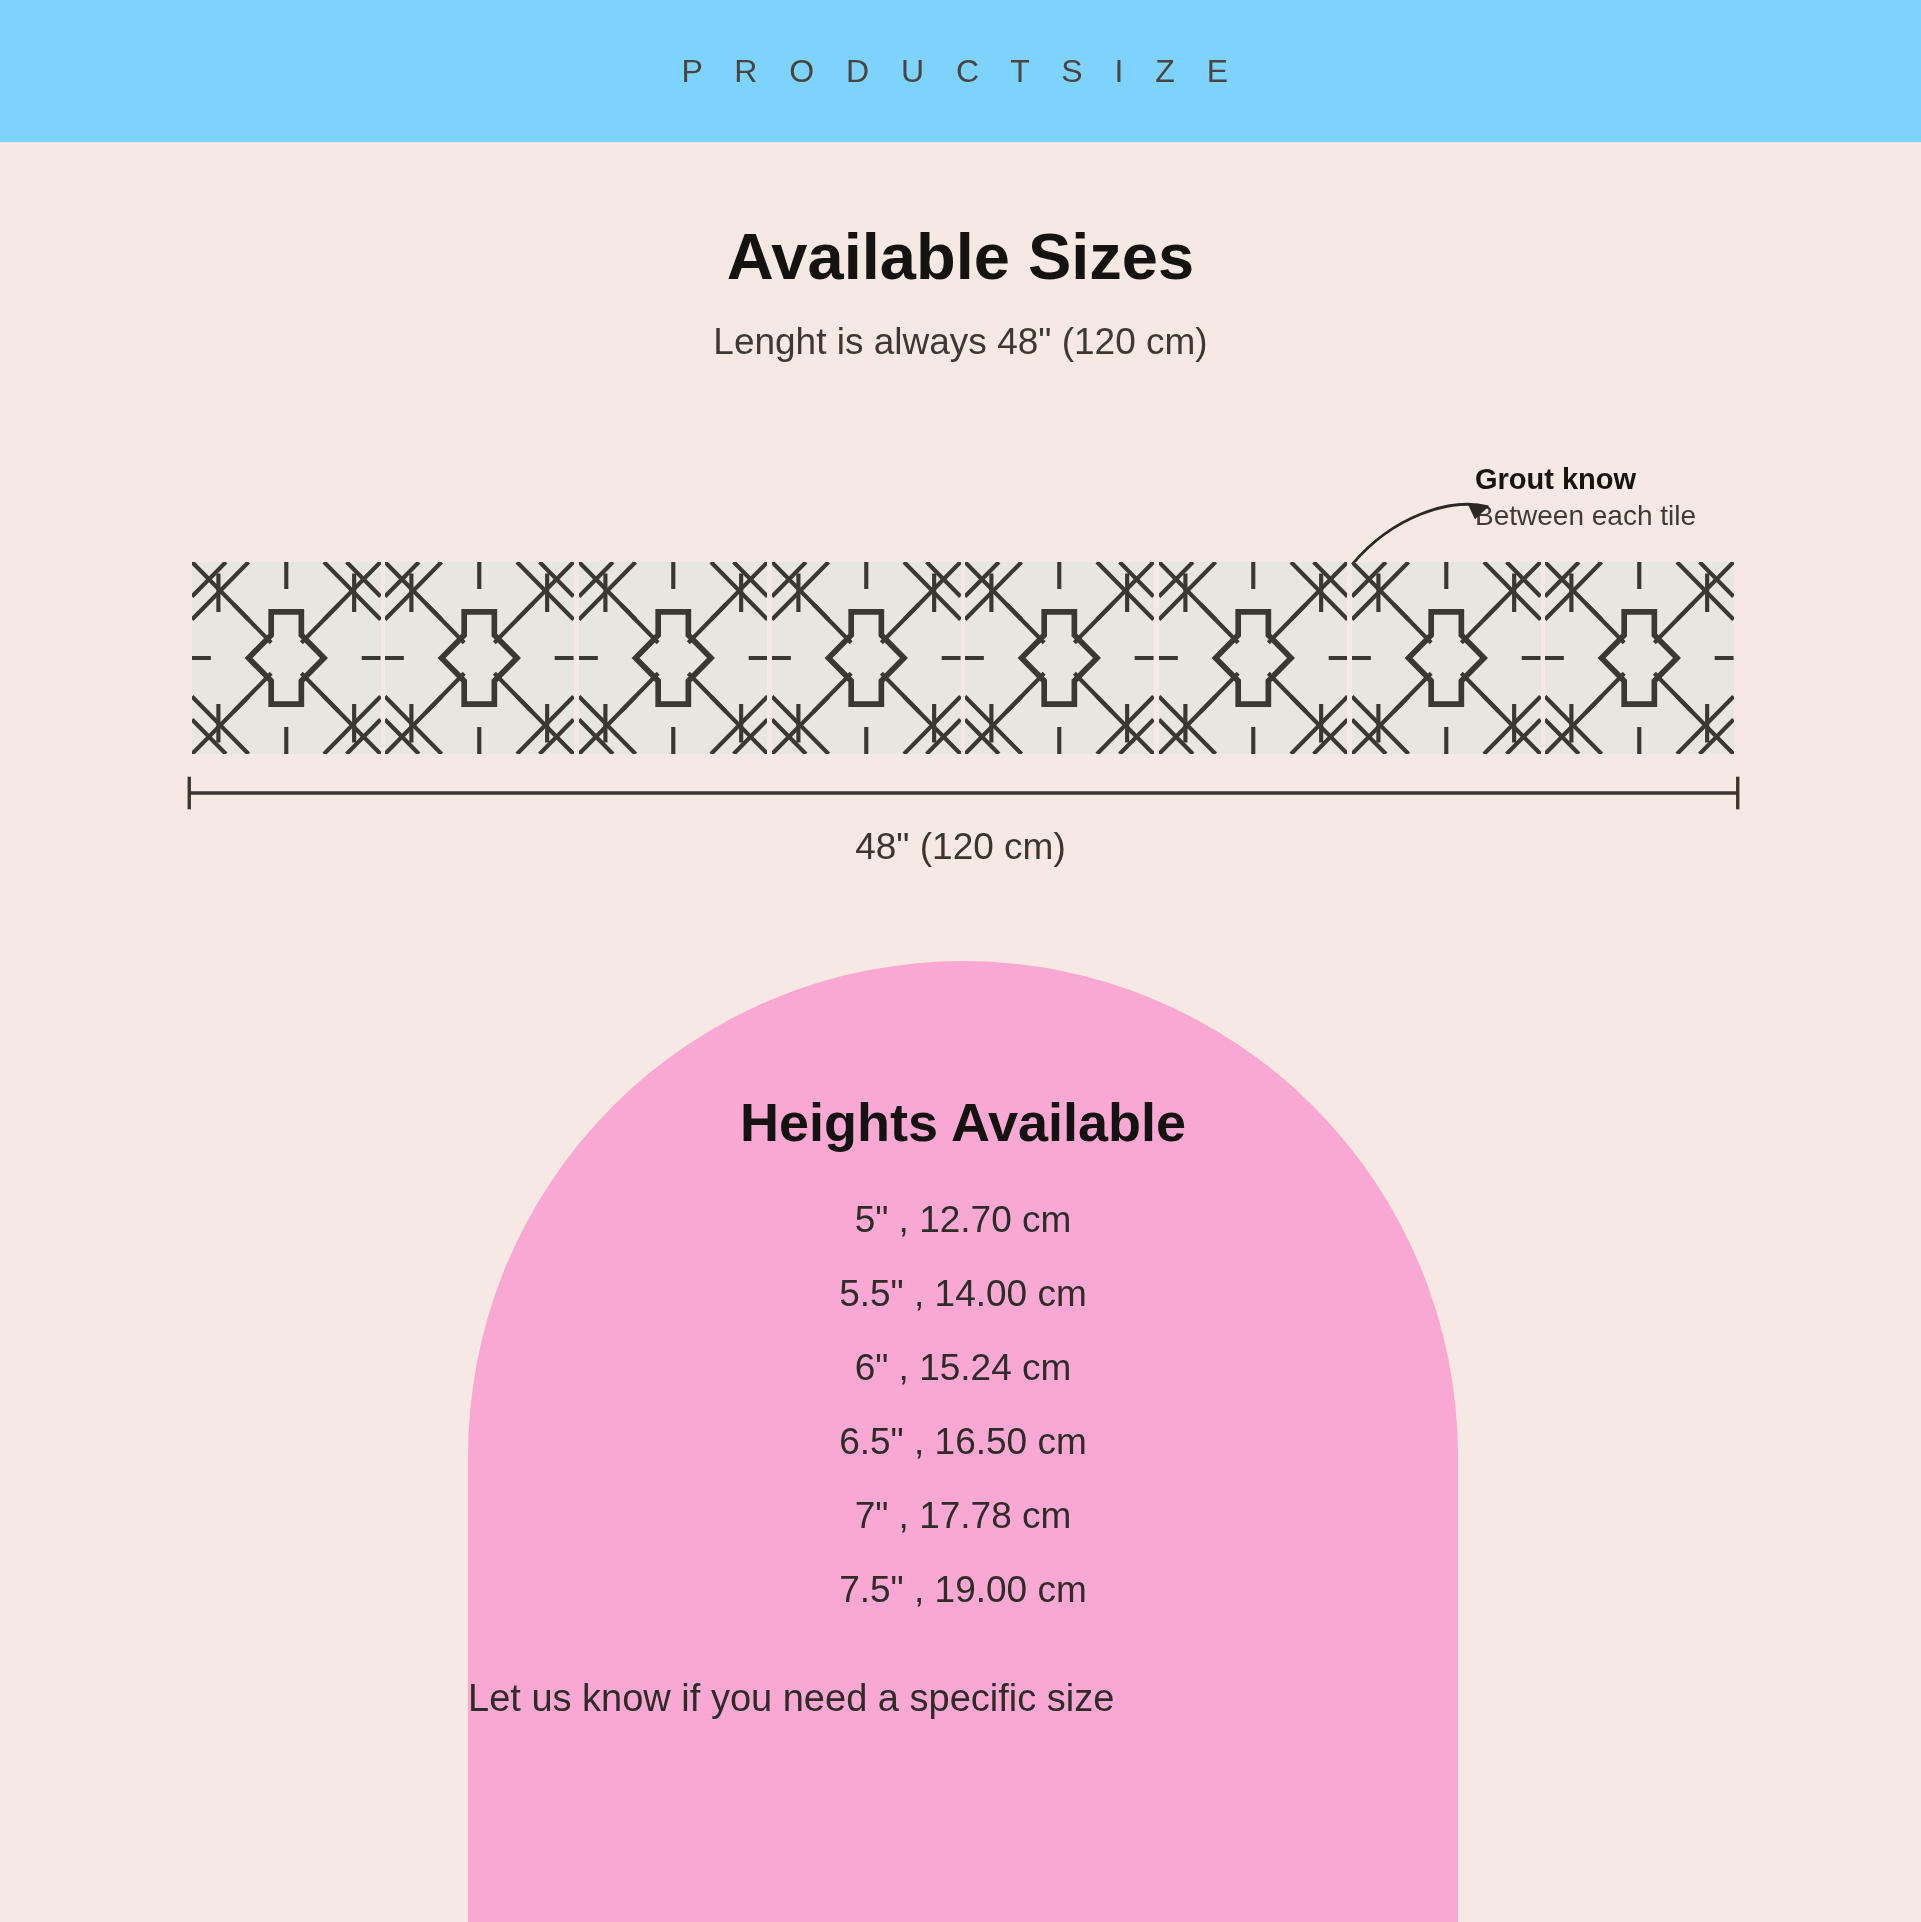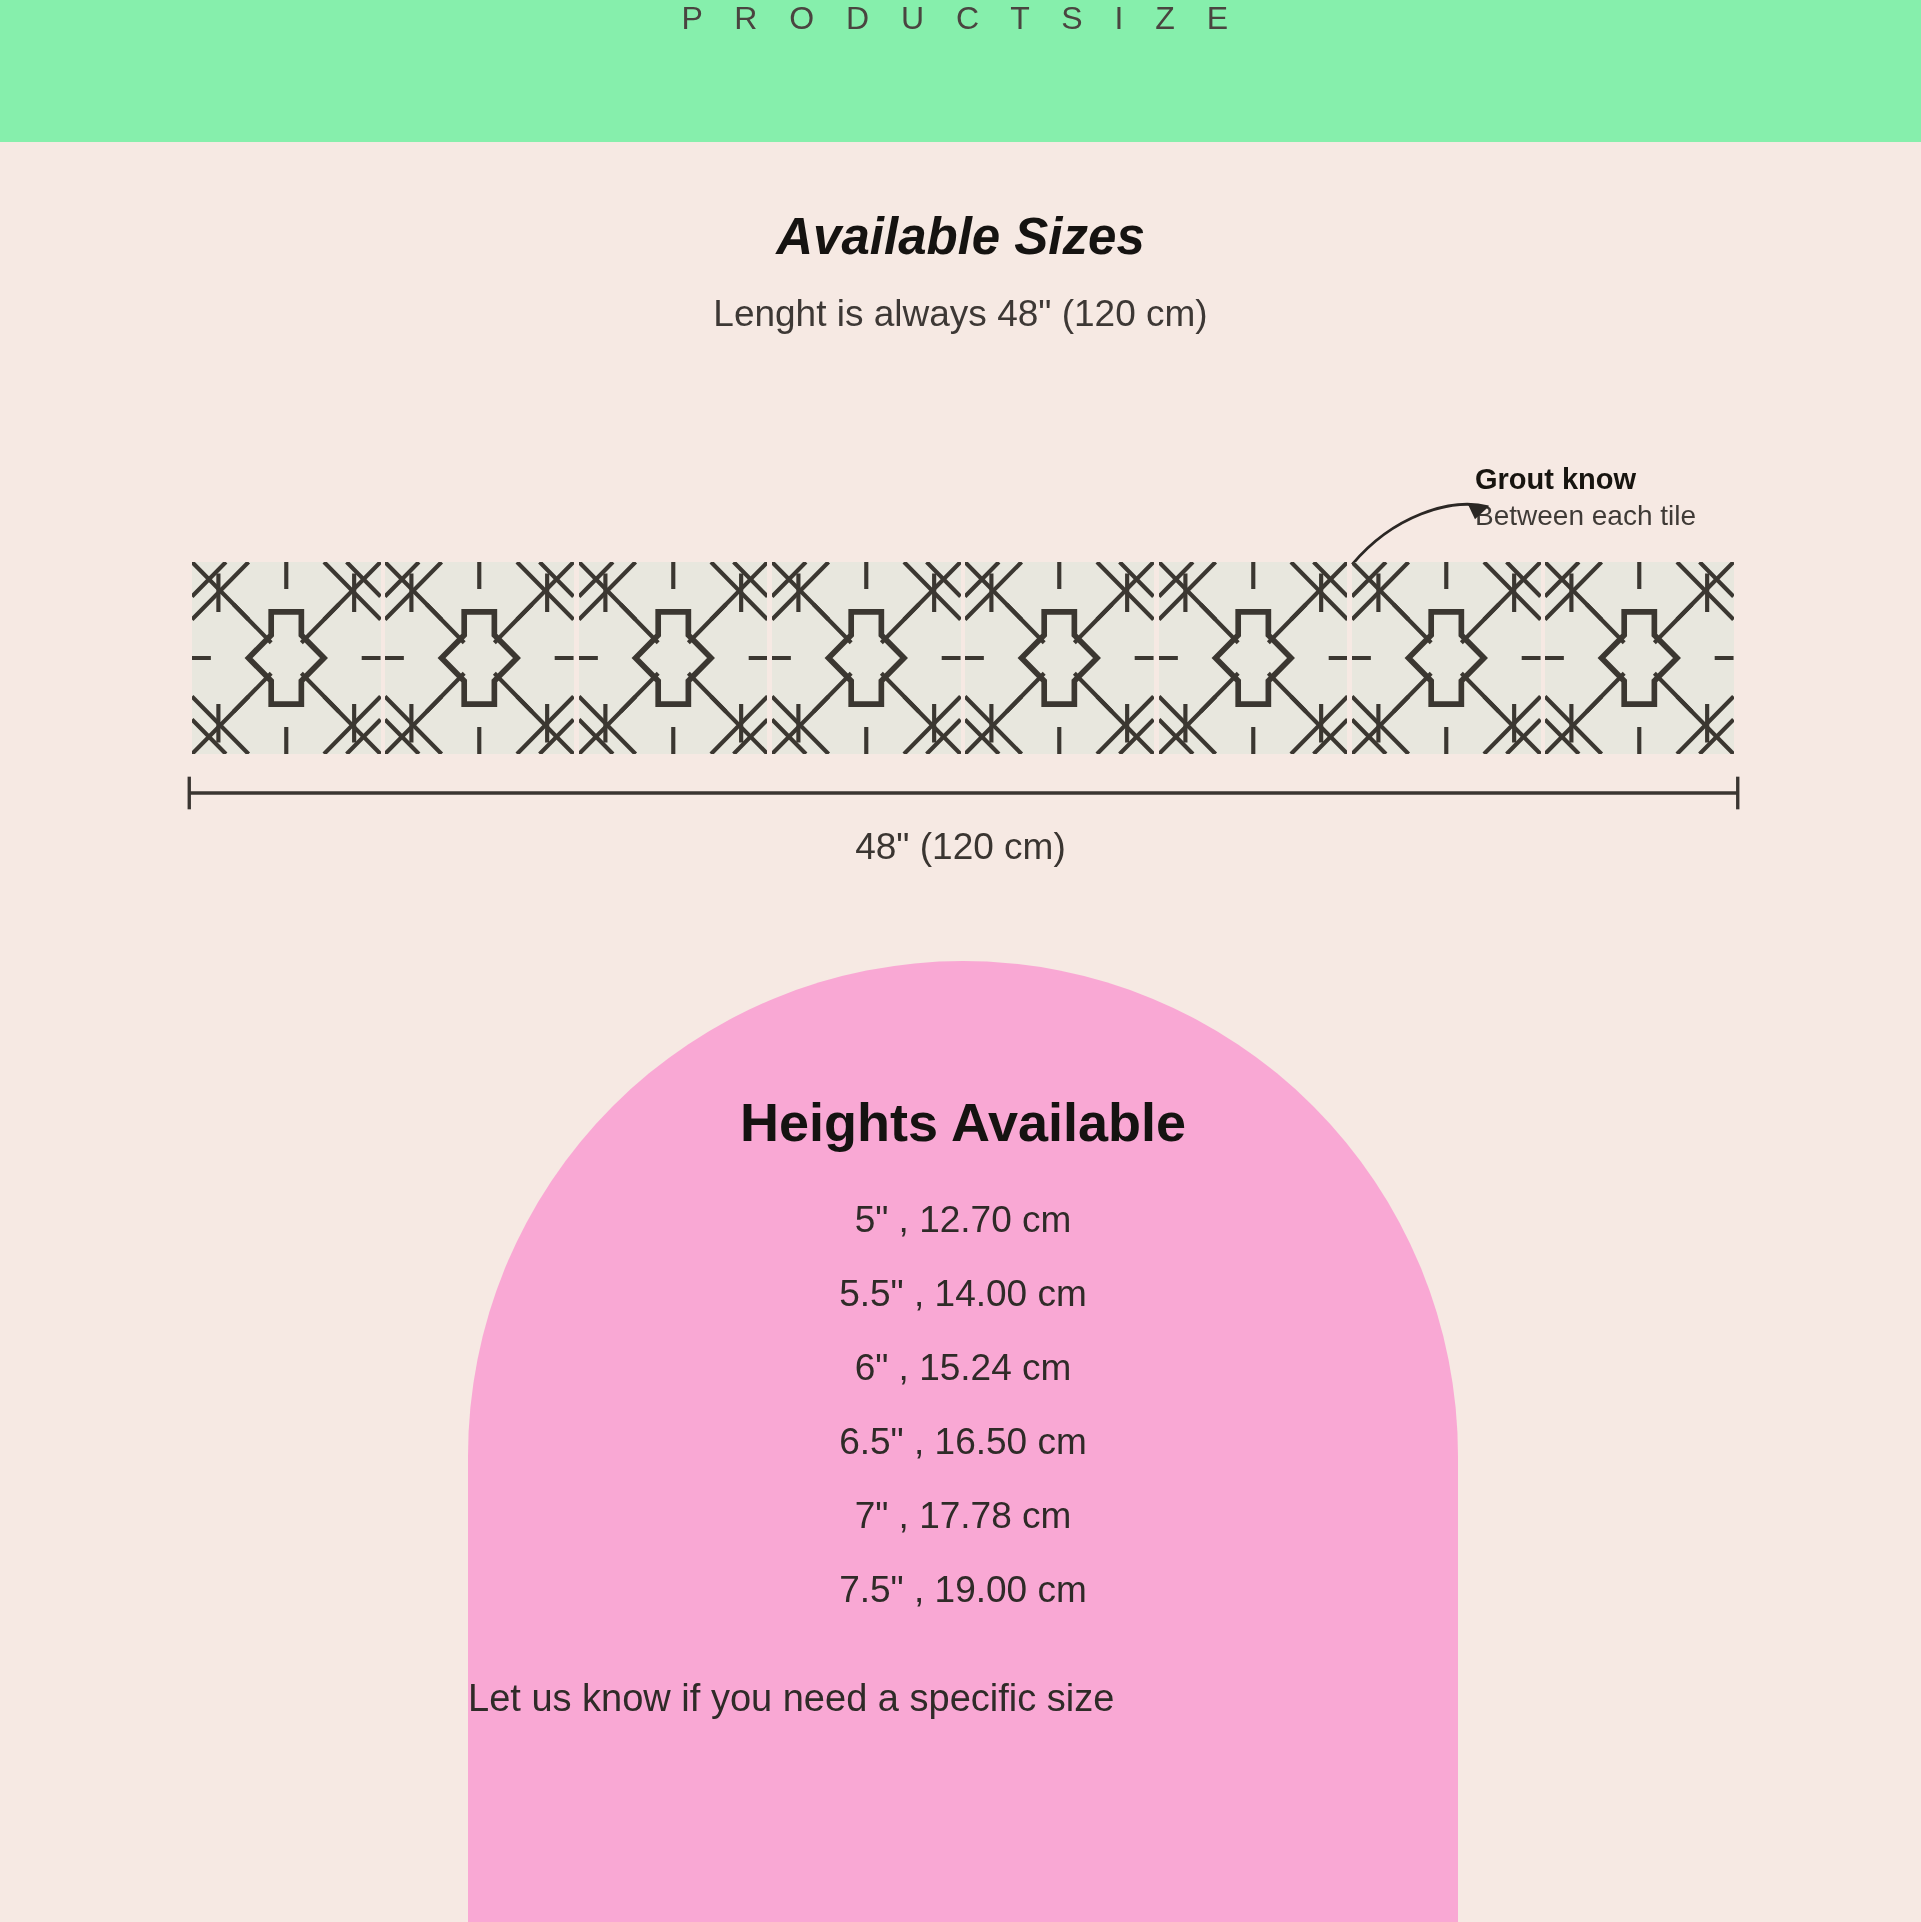--- a/index.html
+++ b/index.html
@@ -19,45 +19,45 @@
     inset: 0;
     background: #f6e9e3;
   }
 
   
   .topbar {
     position: absolute;
     left: 0; top: 0;
     width: 1921px;
     height: 142px;
-    background: #86efac;
+    background: #7dd3fc;
     display: flex;
+    align-items: center;
     justify-content: center;
   }
   .topbar-title {
     font-size: 32px;
     letter-spacing: 11.5px;
     color: #4a4440;
     font-weight: 400;
   }
 
   
   .head-block {
     position: absolute;
     left: 0; top: 207px;
     width: 1921px;
     text-align: center;
   }
   .h1 {
-    font-size: 51px;
+    font-size: 65px;
     font-weight: 700;
     color: #151311;
     letter-spacing: 0px;
-    margin: 0;
-    font-style: italic;
+    margin: 12px;
   }
   .sub {
     margin-top: 27px;
     font-size: 37px;
     color: #3d3835;
     font-weight: 400;
   }
 
   
   .grout-callout {

